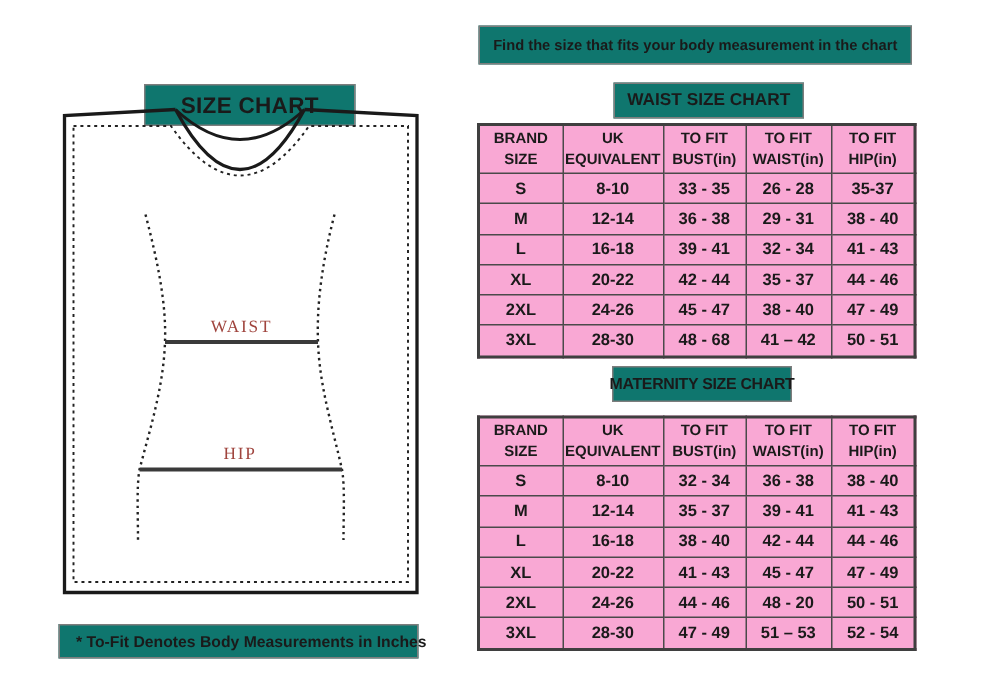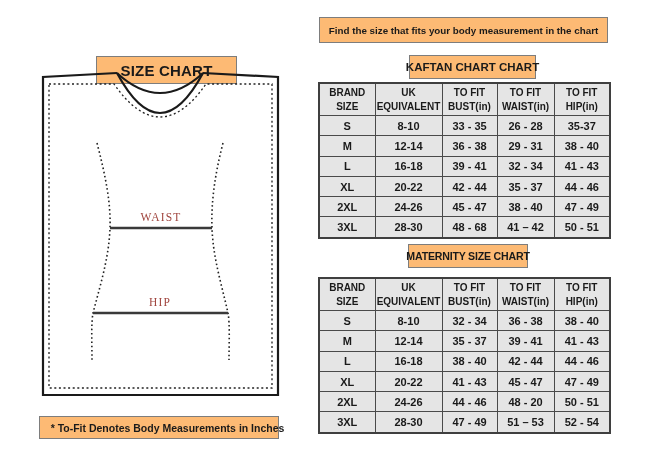--- a/index.html
+++ b/index.html
@@ -2,35 +2,35 @@
 <html><head>
 <meta charset="utf-8">
 <style>
   html,body{margin:0;padding:0;}
   body{
     width:658px;height:466px;position:relative;overflow:hidden;
     background:#ffffff;color:#1a1a1a;
     font-family:"Liberation Sans",sans-serif;
   }
   .box{
-    position:absolute;background:#fdba74;border:1px solid #7d7d7d;
+    position:absolute;background:#0f766e;border:1px solid #7d7d7d;
     display:flex;align-items:center;justify-content:center;
     font-weight:bold;white-space:nowrap;box-sizing:border-box;
   }
   #size-chart-title{left:96px;top:29px;width:141px;height:28px;font-size:15px;letter-spacing:.2px;margin-top:27px;}
   #instruction-box{left:319px;top:17px;width:289px;height:26px;font-size:9.8px;}
   #kaftan-title{left:409px;top:55px;width:127px;height:24px;font-size:11.5px;}
   #maternity-title{left:408px;top:244px;width:120px;height:24px;font-size:10.6px;letter-spacing:-.2px;}
   #footnote-box{left:39px;top:416px;width:240px;height:23px;font-size:10.5px;padding-left:17px;}
 
   #garment-svg{position:absolute;left:30px;top:62px;}
 
   table.size-table{
     position:absolute;border-collapse:collapse;table-layout:fixed;
-    width:291px;background:#e5e5e5;border:2px solid #3f3f3f;
+    width:291px;background:#f9a8d4;border:2px solid #3f3f3f;
   }
   #kaftan-table{left:318px;top:82px;}
   #maternity-table{left:318px;top:277px;}
   .size-table th,.size-table td{
     border:1px solid #4a4a4a;text-align:center;vertical-align:middle;
     font-weight:bold;overflow:hidden;
   }
   .size-table th{
     font-size:10px;line-height:13.5px;white-space:pre-line;
     padding:2px 0;height:27px;
@@ -61,21 +61,21 @@
   <line x1="63" y1="251" x2="198" y2="251" stroke="#3a3a3a" stroke-width="2.6"></line>
 
   <text x="131" y="159" text-anchor="middle" font-family="Liberation Serif, serif" font-size="11.5" letter-spacing="1.2" fill="#a0453e">WAIST</text>
   <text x="130" y="244" text-anchor="middle" font-family="Liberation Serif, serif" font-size="11.5" letter-spacing="1.2" fill="#a0453e">HIP</text>
 </svg>
 
 <div class="box" id="footnote-box">* To-Fit Denotes Body Measurements in Inches</div>
 
 <div class="box" id="instruction-box">Find the size that fits your body measurement in the chart</div>
 
-<div class="box" id="kaftan-title">KAFTAN CHART CHART</div>
+<div class="box" id="kaftan-title">WAIST SIZE CHART</div>
 
 <table class="size-table" id="kaftan-table">
   <colgroup>
     <col style="width:56px">
       <col style="width:67px">
       <col style="width:55px">
     <col style="width:57px">
       <col style="width:56px">
   </colgroup>
 <thead>

